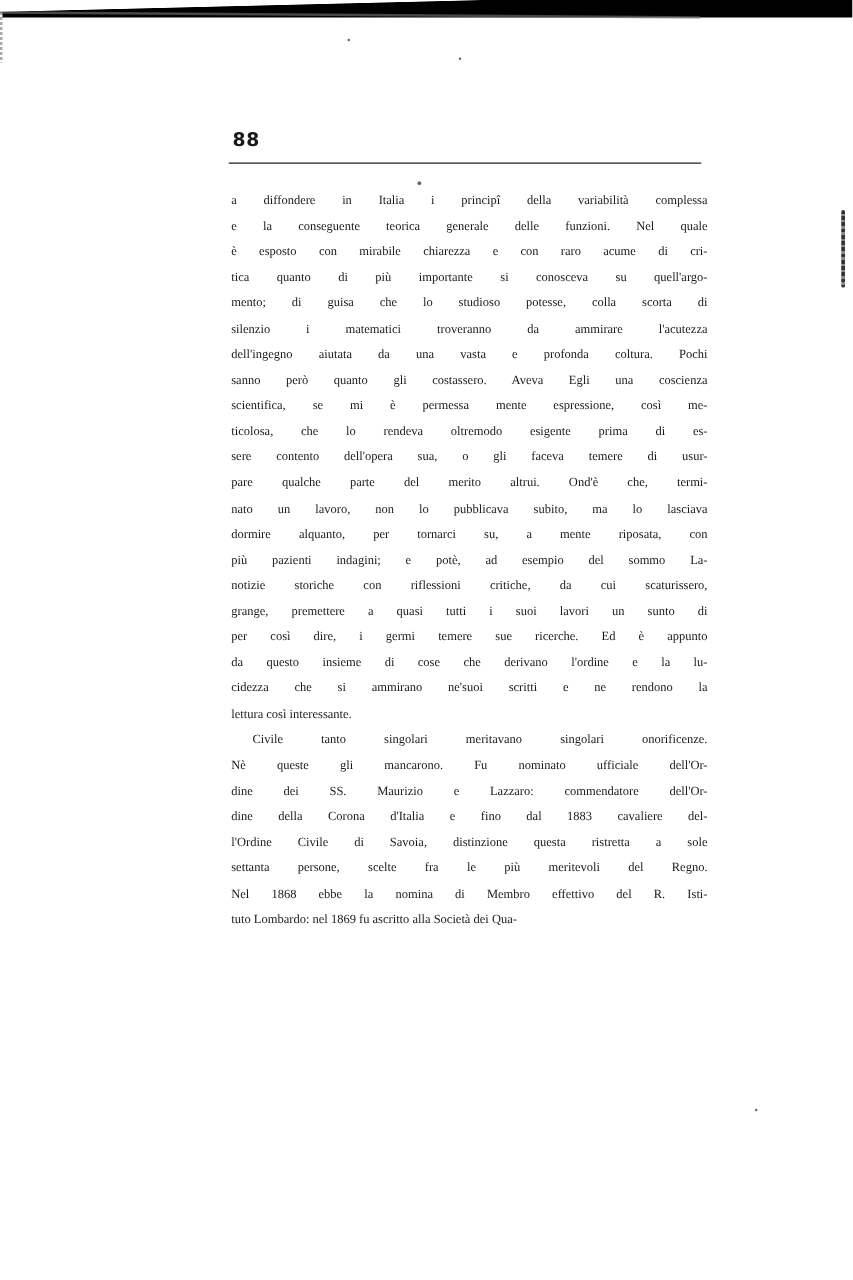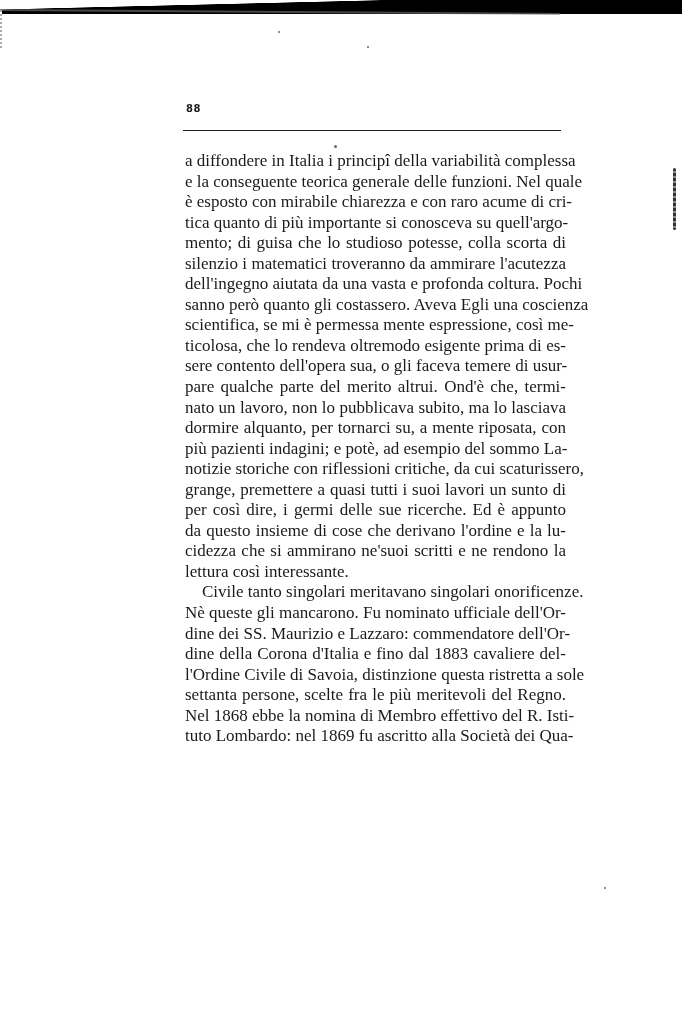--- a/index.html
+++ b/index.html
@@ -23,30 +23,30 @@
     background: repeating-linear-gradient(#333 0 3px, #888 3px 5px);
     border-radius: 2px;
   }
   .scan-left-edge {
     position: absolute; left: 0; top: 10px; width: 2px; height: 40px;
     background: repeating-linear-gradient(#aaa 0 2px, #fff 2px 4px);
   }
   .page-number {
     position: absolute; left: 186px; top: 103px;
     font-family: "DejaVu Sans", "Liberation Sans", sans-serif;
-    font-weight: bold; font-size: 10px; letter-spacing: 0.5px;
+    font-weight: bold; font-size: 15px; letter-spacing: 0.5px;
   }
   .header-rule {
     position: absolute; left: 183px; top: 130px; width: 378px; height: 1px;
     background: #222;
   }
   .text-block {
     position: absolute; left: 185px; top: 151px; width: 381px;
     font-family: "Liberation Serif", "DejaVu Serif", serif;
-    font-size: 17px; line-height: 20.55px;
+    font-size: 10px; line-height: 20.55px;
   }
   .line {
     display: block; white-space: nowrap;
     text-align: justify; text-align-last: justify;
   }
   .line.last { text-align-last: left; }
   .line.indent { padding-left: 17px; }
   .speck { position: absolute; background: #666; border-radius: 50%; }
 </style>
 </head>
@@ -74,21 +74,21 @@
       <span class="line">sanno però quanto gli costassero. Aveva Egli una coscienza</span>
       <span class="line">scientifica, se mi è permessa mente espressione, così me-</span>
       <span class="line">ticolosa, che lo rendeva oltremodo esigente prima di es-</span>
       <span class="line">sere contento dell'opera sua, o gli faceva temere di usur-</span>
       <span class="line">pare qualche parte del merito altrui. Ond'è che, termi-</span>
       <span class="line">nato un lavoro, non lo pubblicava subito, ma lo lasciava</span>
       <span class="line">dormire alquanto, per tornarci su, a mente riposata, con</span>
       <span class="line">più pazienti indagini; e potè, ad esempio del sommo La-</span>
       <span class="line">notizie storiche con riflessioni critiche, da cui scaturissero,</span>
       <span class="line">grange, premettere a quasi tutti i suoi lavori un sunto di</span>
-      <span class="line">per così dire, i germi delle sue ricerche. Ed è appunto</span>
+      <span class="line">per così dire, i germi temere sue ricerche. Ed è appunto</span>
       <span class="line">da questo insieme di cose che derivano l'ordine e la lu-</span>
       <span class="line">cidezza che si ammirano ne'suoi scritti e ne rendono la</span>
       <span class="line last">lettura così interessante.</span>
     </div>
     <div>
       <span class="line indent">Civile tanto singolari meritavano singolari onorificenze.</span>
       <span class="line">Nè queste gli mancarono. Fu nominato ufficiale dell'Or-</span>
       <span class="line">dine dei SS. Maurizio e Lazzaro: commendatore dell'Or-</span>
       <span class="line">dine della Corona d'Italia e fino dal 1883 cavaliere del-</span>
       <span class="line">l'Ordine Civile di Savoia, distinzione questa ristretta a sole</span>

